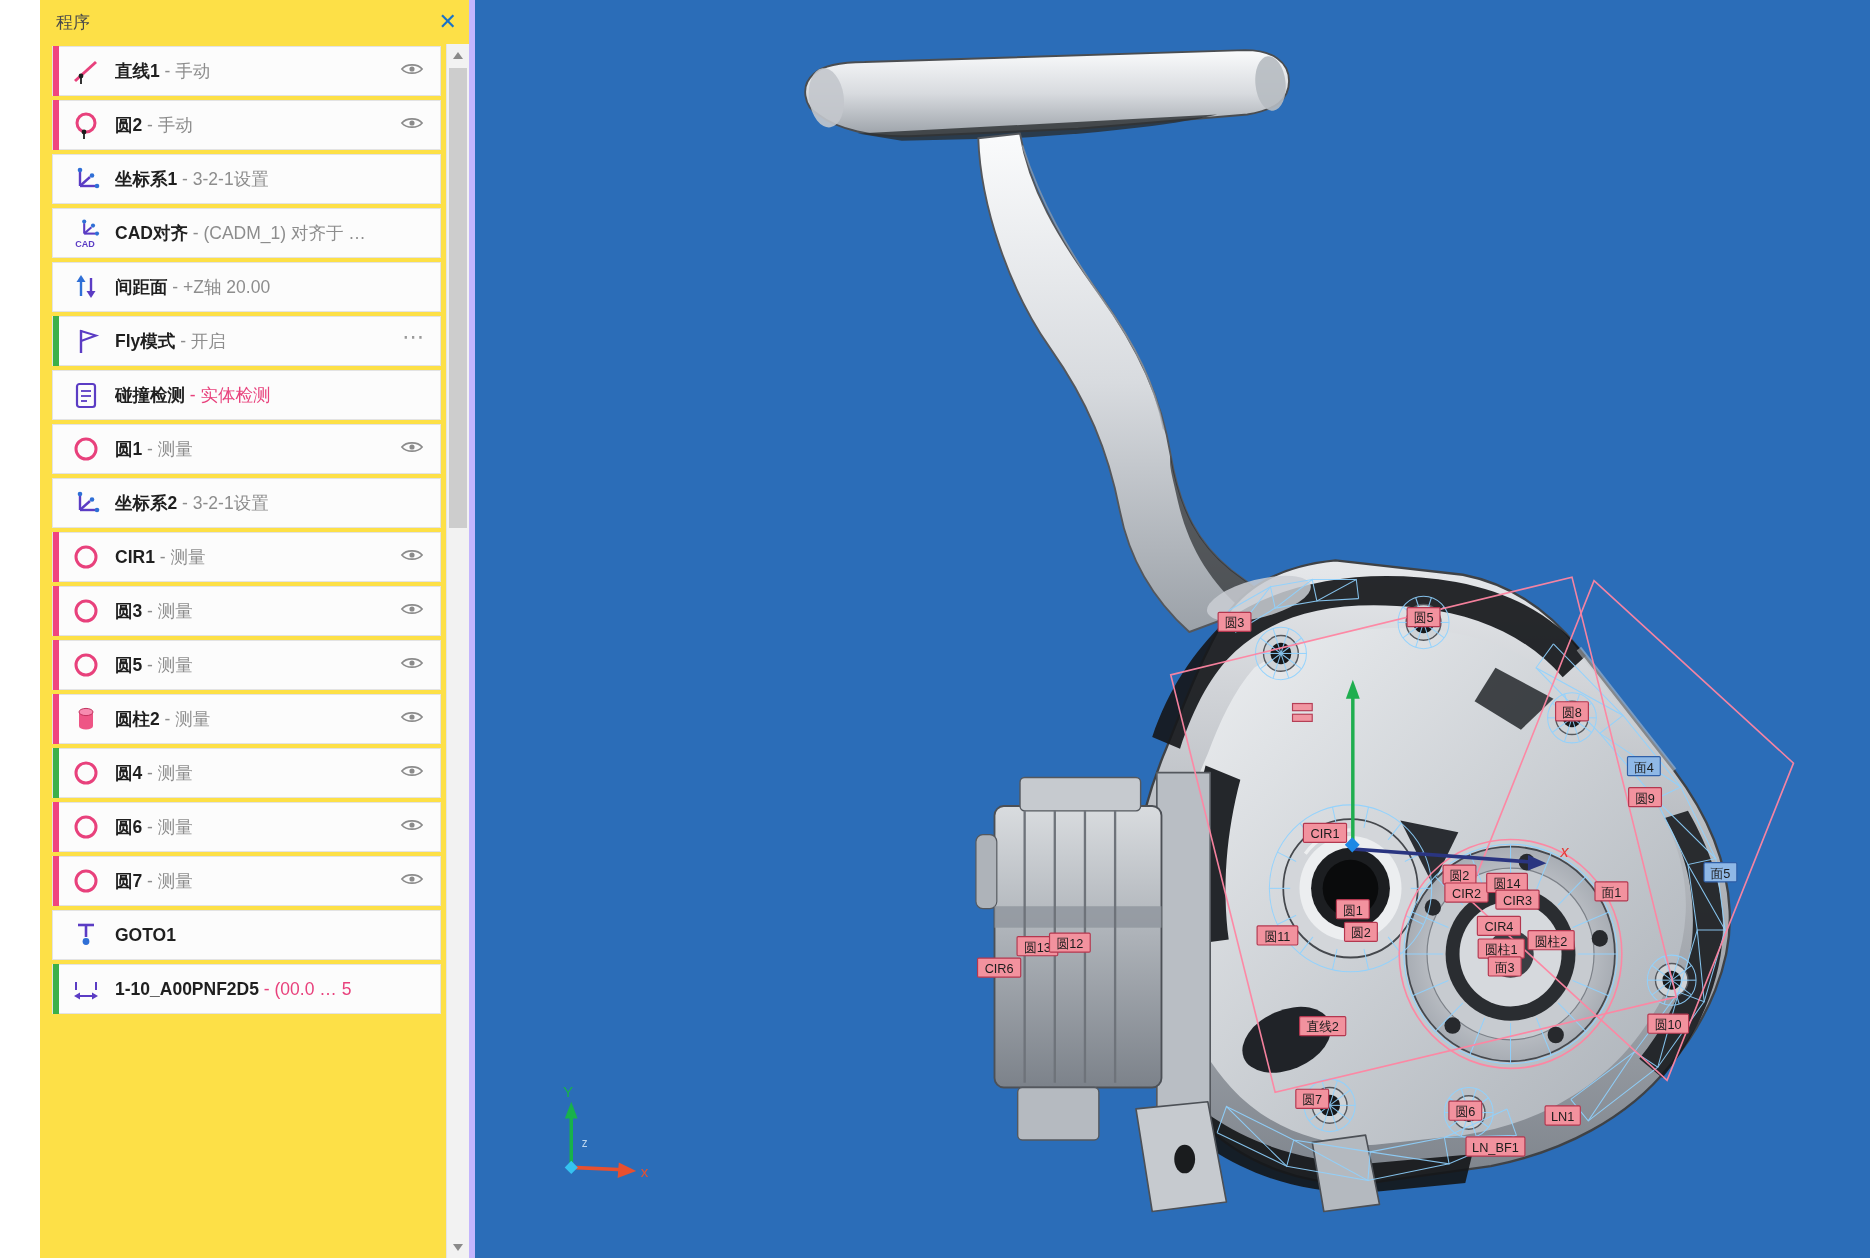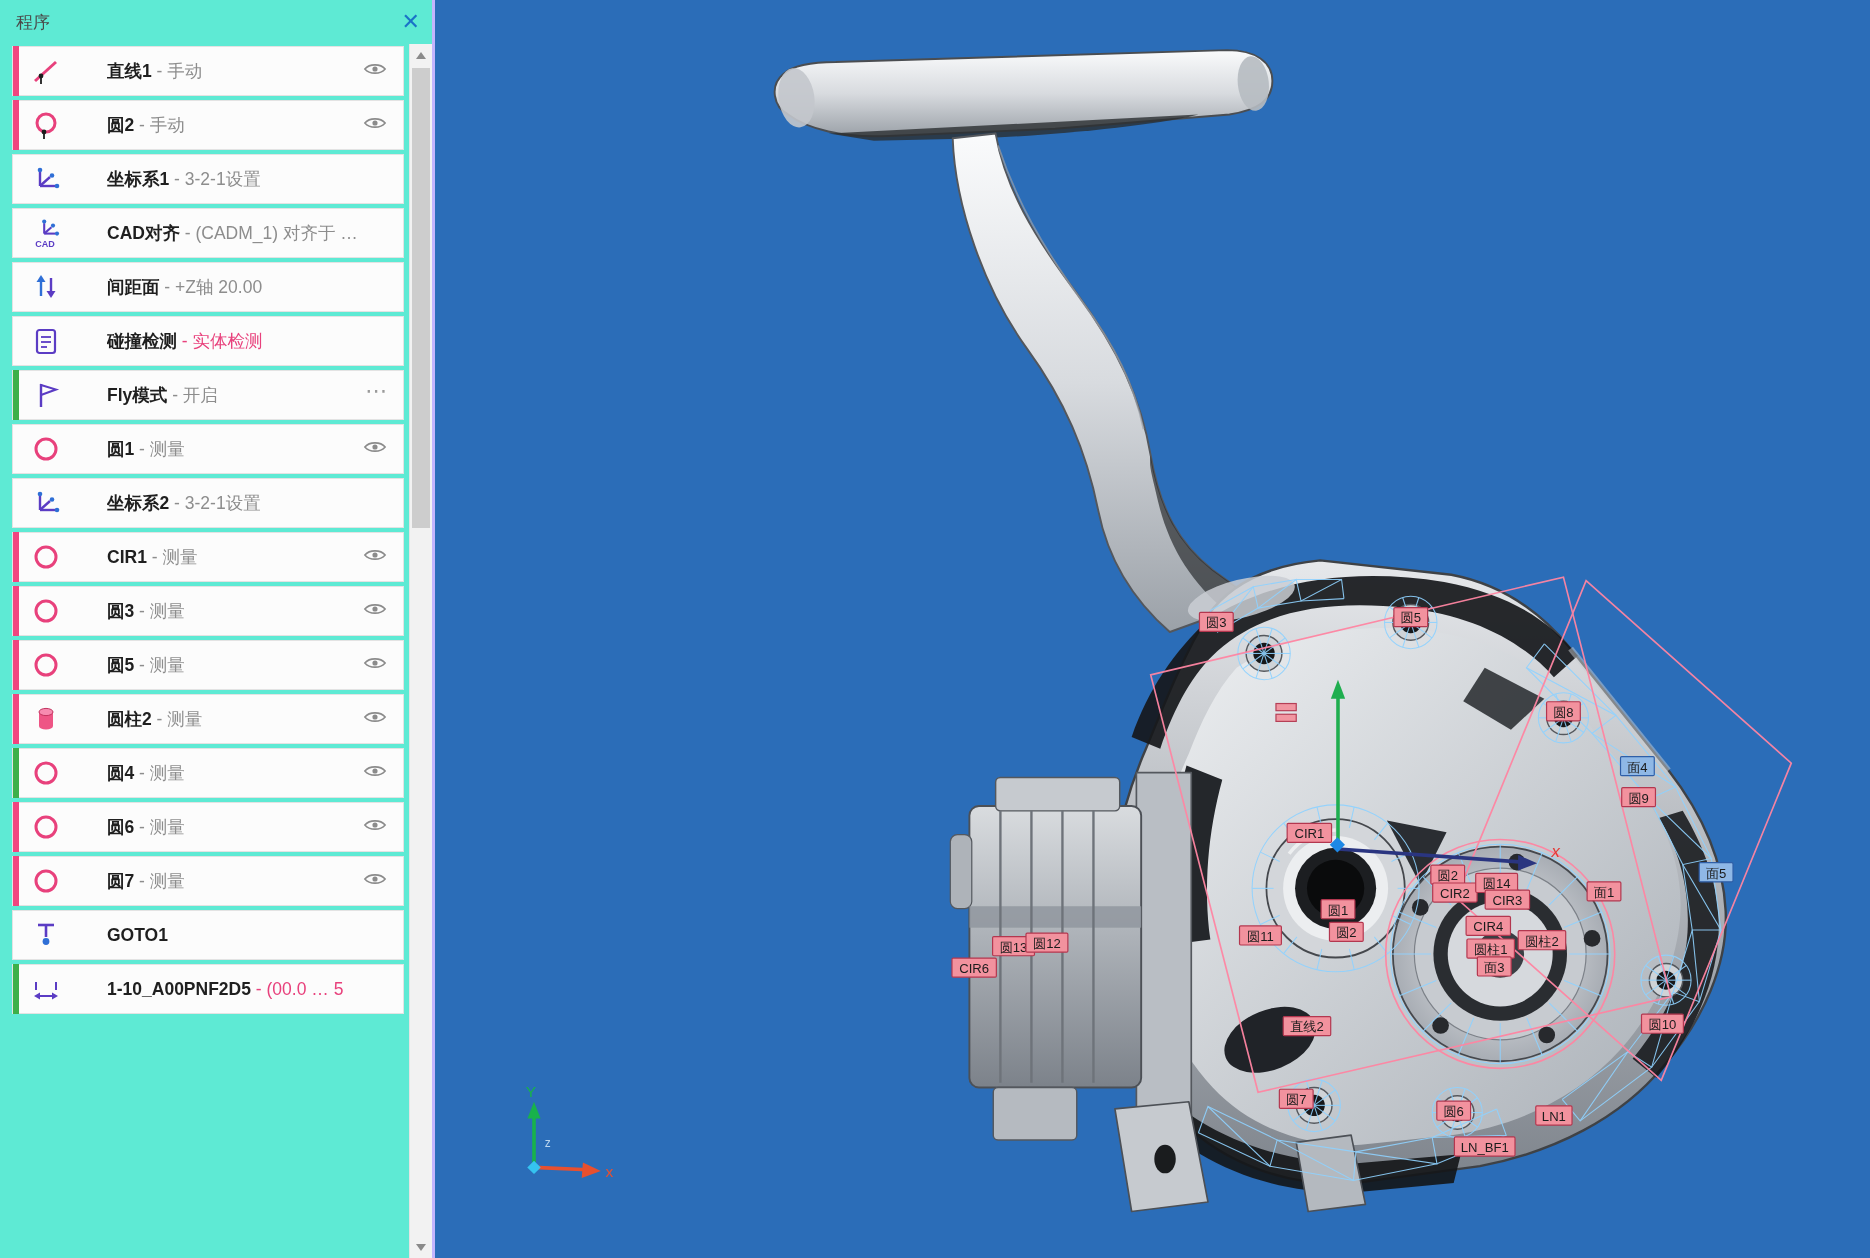--- a/index.html
+++ b/index.html
@@ -5,32 +5,32 @@
   html,body{margin:0;padding:0;}
   body{
     width:1870px;height:1258px;overflow:hidden;
     font-family:"Liberation Sans","DejaVu Sans",sans-serif;
     background:#fff;
   }
   .app{display:flex;width:1870px;height:1258px;}
 
   
   .sidebar{
-    width:435px;min-width:435px;height:100%;background:#5eead4;
-    position:relative;border-right:3px solid #c4b5fd;box-sizing:border-box;
+    width:435px;min-width:435px;height:100%;background:#fde047;
+    position:relative;border-right:6px solid #c4b5fd;box-sizing:border-box;margin-left:40px;
   }
   .sb-header{height:44px;display:flex;align-items:center;justify-content:space-between;
     padding:0 12px 0 16px;}
   .sb-title{font-size:17px;color:#4a4a4a;}
   .sb-close{color:#1a73c7;font-size:22px;font-weight:bold;line-height:1;cursor:pointer;}
   .rows{position:absolute;top:44px;left:0;right:22px;bottom:0;overflow:hidden;
     padding:2px 6px 0 12px;}
   .row{position:relative;height:50px;margin-bottom:4px;background:#fcfcfc;
     border:1px solid #e3e3e3;display:flex;align-items:center;padding-left:16px;
-    box-sizing:border-box;gap:32px;}
+    box-sizing:border-box;}
   .bar{position:absolute;left:0;top:-1px;bottom:-1px;width:6px;}
   .bar-pink{background:#f0457f;}
   .bar-green{background:#3db049;}
   .icon{width:32px;height:32px;margin-right:14px;flex:0 0 32px;
     display:flex;align-items:center;justify-content:flex-end;}
   .icon svg{width:30px;height:30px;}
   .lbl{font-size:17.5px;color:#8d8d8d;white-space:nowrap;overflow:hidden;max-width:300px;}
   .nm{color:#1f1f1f;font-weight:600;}
   .ds{color:#8d8d8d;font-weight:400;}
   .eye{position:absolute;right:16px;top:50%;transform:translateY(-50%);cursor:pointer;}
@@ -147,44 +147,44 @@
               <polygon points="10,3 5.5,10 14.5,10" fill="#2f6fd6"></polygon>
               <line x1="20" y1="6" x2="20" y2="20" stroke="#5b3cc4" stroke-width="2.4"></line>
               <polygon points="20,26 15.5,19 24.5,19" fill="#5b3cc4"></polygon>
             </svg>
           </span>
       <span class="lbl"><b class="nm">间距面</b><span class="ds"> - +Z轴 20.00</span></span>
 
     </div>
 
     <div class="row">
+      <span class="bar bar-green"></span>
+      <span class="icon">
+            <svg viewBox="0 0 30 30">
+              <line x1="10" y1="4" x2="10" y2="27" stroke="#5b3cc4" stroke-width="2.4"></line>
+              <path d="M10 5 L25 9.5 L10 15 Z" fill="none" stroke="#5b3cc4" stroke-width="2"></path>
+            </svg>
+          </span>
+      <span class="lbl"><b class="nm">Fly模式</b><span class="ds"> - 开启</span></span>
+
+      <span class="more">⋯</span>
+    </div>
+
+    <div class="row">
 
       <span class="icon">
             <svg viewBox="0 0 30 30">
               <rect x="6" y="4" width="18" height="23" rx="2.5" fill="none" stroke="#5b3cc4" stroke-width="2.2"></rect>
               <line x1="10" y1="11" x2="20" y2="11" stroke="#5b3cc4" stroke-width="1.8"></line>
               <line x1="10" y1="16" x2="20" y2="16" stroke="#5b3cc4" stroke-width="1.8"></line>
               <line x1="10" y1="21" x2="16" y2="21" stroke="#5b3cc4" stroke-width="1.8"></line>
             </svg>
           </span>
       <span class="lbl"><b class="nm">碰撞检测</b><span class="ds" style="color: rgb(232, 65, 124);"> - 实体检测</span></span>
 
-    </div>
-
-    <div class="row">
-      <span class="bar bar-green"></span>
-      <span class="icon">
-            <svg viewBox="0 0 30 30">
-              <line x1="10" y1="4" x2="10" y2="27" stroke="#5b3cc4" stroke-width="2.4"></line>
-              <path d="M10 5 L25 9.5 L10 15 Z" fill="none" stroke="#5b3cc4" stroke-width="2"></path>
-            </svg>
-          </span>
-      <span class="lbl"><b class="nm">Fly模式</b><span class="ds"> - 开启</span></span>
-
-      <span class="more">⋯</span>
     </div>
 
 
 
     <div class="row">
 
       <span class="icon">
             <svg viewBox="0 0 30 30">
               <circle cx="15" cy="15" r="10" fill="none" stroke="#e8417c" stroke-width="3"></circle>
             </svg>

